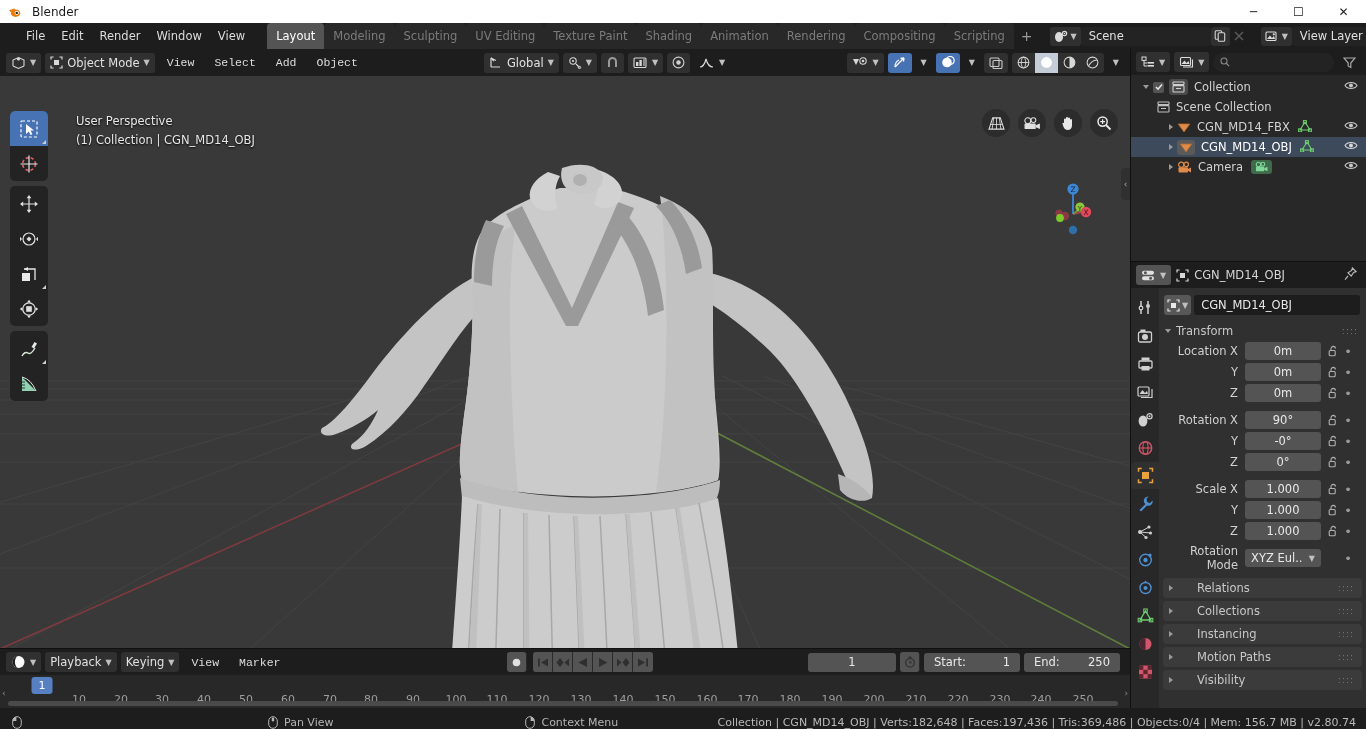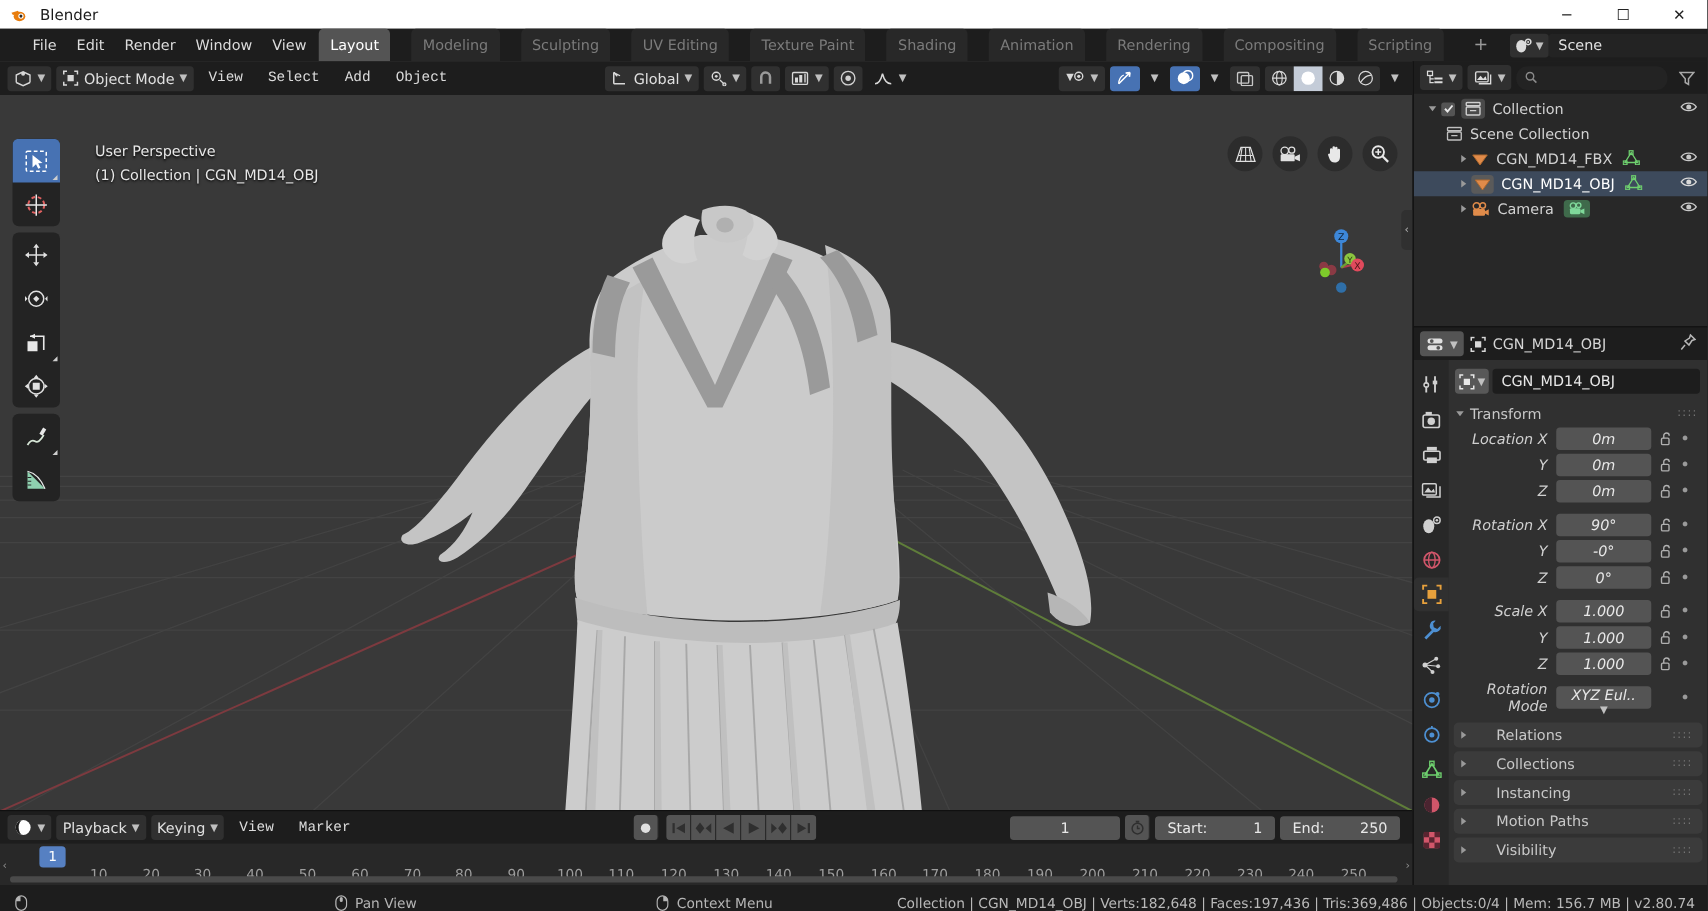--- a/index.html
+++ b/index.html
@@ -32,21 +32,21 @@
   
   .topbar {
     position: absolute; top: 23px; left: 0; width: 1094px; height: 26px;
     background: #1d1d1d; display: flex; align-items: center;
   }
   .bl-icon { margin: 0 8px 0 10px; width: 17px; height: 15px; }
   .menu-item {
     padding: 3px 8px; color: #dcdcdc; font-size: 11.5px; border-radius: 3px;
     white-space: nowrap;
   }
-  .wstabs { display: flex; align-items: center; margin-left: 2px; gap: 17px; }
+  .wstabs { display: flex; align-items: center; margin-left: 14px; gap: 0; }
   .wstab {
     padding: 4px 9px 5px; font-size: 11.5px; color: #7b7b7b;
     background: #282828; border-radius: 4px 4px 0 0; white-space: nowrap;
     height: 26px; display: flex; align-items: center;
   }
   .wstab.active { background: #545454; color: #ffffff; }
   .wstab.plus { background: transparent; color: #9a9a9a; padding: 4px 7px; font-size: 14px; }
 
   .scene-block { display: flex; align-items: center; margin-left: 10px; }
   .id-btn {
@@ -203,28 +203,28 @@
   .pr-namefield {
     flex: 1; height: 20px; background: #1d1d1d; border-radius: 3px;
     display: flex; align-items: center; padding: 0 7px; color: #e8e8e8; font-size: 11.5px;
   }
   .panel-hdr {
     display: flex; align-items: center; gap: 5px; padding: 3px 8px 3px 6px;
     color: #c8c8c8; font-size: 11.5px;
   }
   .panel-hdr.box { background: #3b3b3b; border-radius: 4px; margin: 3px 4px; gap: 24px; }
   .dots { margin-left: auto; color: #767676; font-size: 9px; letter-spacing: 1px; line-height: 5px; }
-  .prow { display: flex; align-items: center; height: 20px; margin-bottom: 1px; padding-right: 4px; font-style: italic; }
+  .prow { display: flex; align-items: center; height: 20px; margin-bottom: 1px; padding-right: 4px; }
   .prow .lbl { width: 86px; text-align: right; padding-right: 7px; color: #d0d0d0; font-size: 11.5px; }
   .prow .val {
     width: 76px; height: 18px; background: #545454; border-radius: 3px;
     display: flex; align-items: center; justify-content: center;
     color: #e8e8e8; font-size: 11.5px;
   }
-  .prow .val.drop { justify-content: space-between; padding: 0 6px; flex-direction: column; }
+  .prow .val.drop { justify-content: space-between; padding: 0 6px; }
   .prow .lock { width: 16px; display: flex; align-items: center; justify-content: center; margin-left: 4px; }
   .prow .anim { width: 14px; text-align: center; color: #9a9a9a; font-size: 13px; }
   .sep { height: 6px; }
 
   
   .statusbar {
     position: absolute; top: 708px; left: 0; width: 1366px; height: 21px;
     background: #1d1d1d; display: flex; align-items: flex-end; font-size: 11px; color: #b5b5b5;
   }
   .sb-item { display: flex; align-items: center; gap: 6px; }

